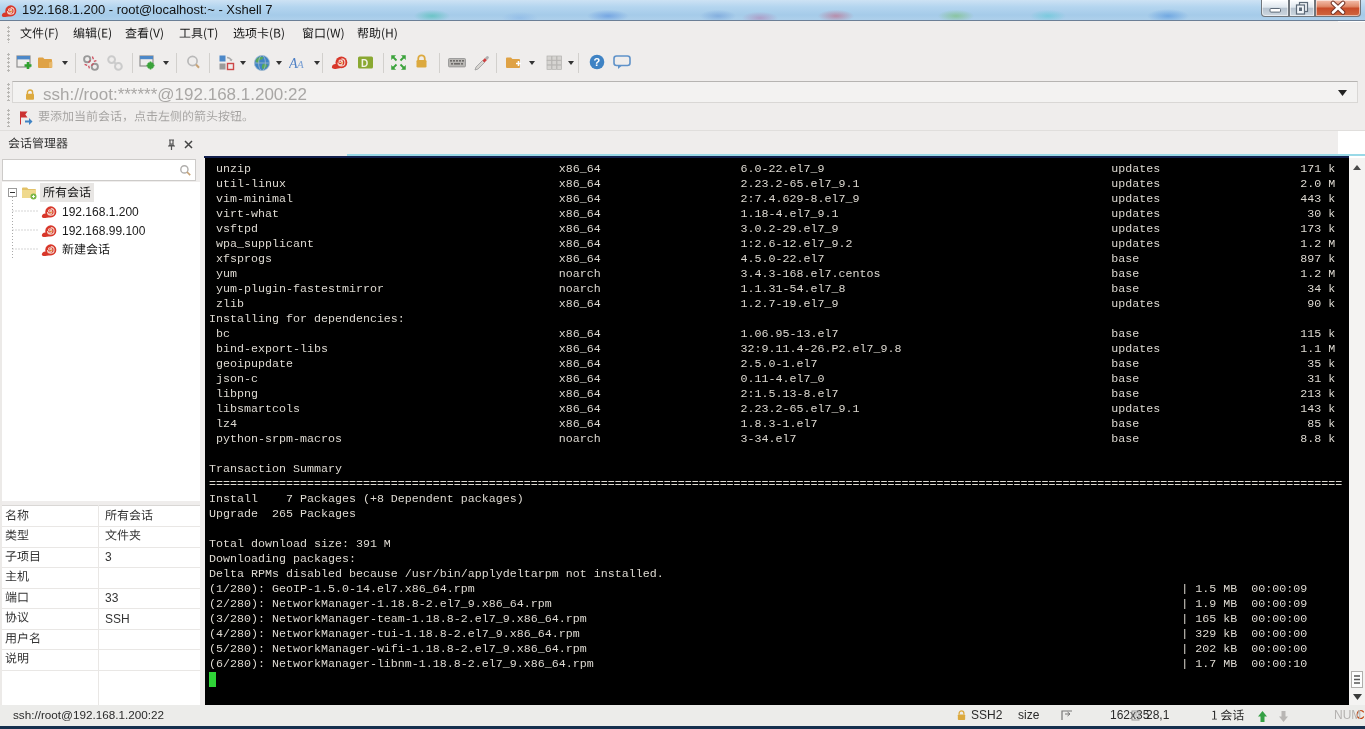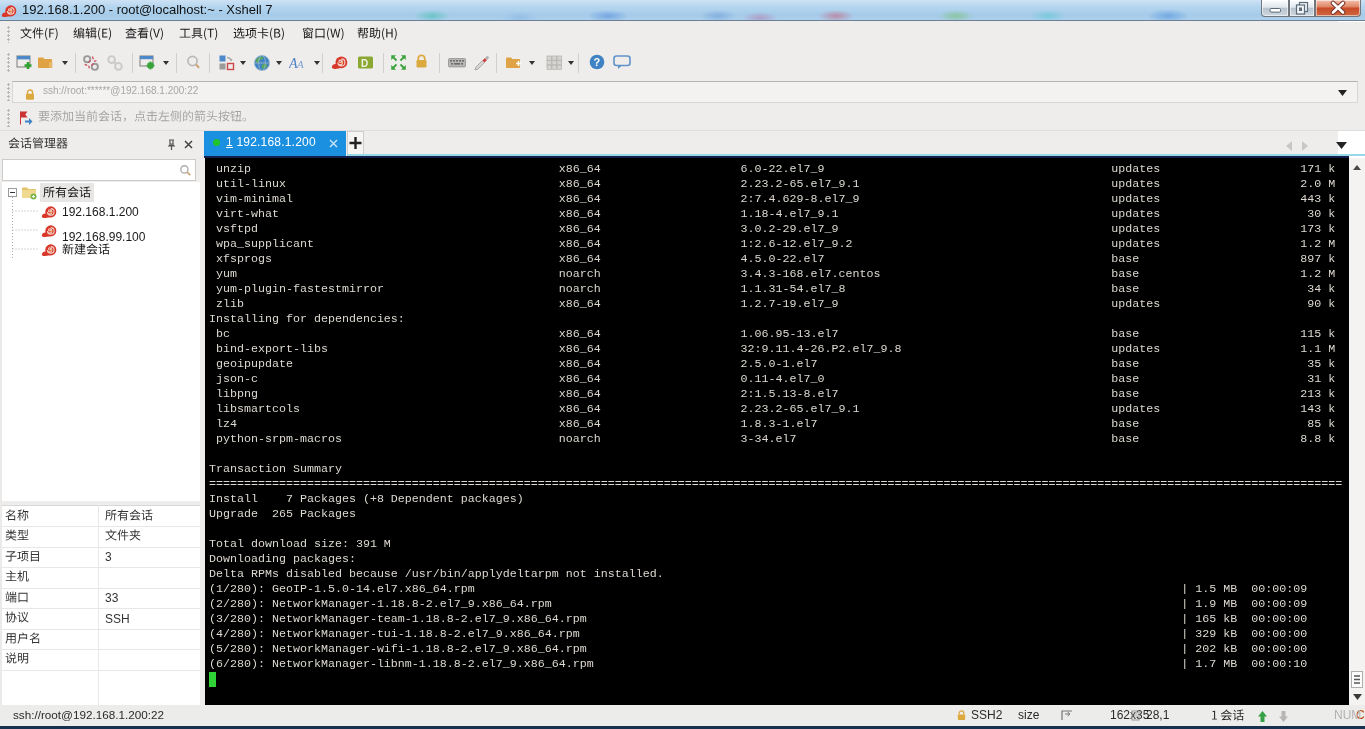--- a/index.html
+++ b/index.html
@@ -12,21 +12,21 @@
 #b-close{left:1315px;width:46px;border-radius:0 0 4px 0;background:linear-gradient(180deg,#f4c0ae 0%,#e08a6a 40%,#c94d2a 52%,#cf6740 100%)}
 #menubar{position:absolute;left:0;top:22px;width:1365px;height:25px;background:#efedec}
 .menu{position:absolute;top:5px}
 #toolbar{position:absolute;left:0;top:47px;width:1365px;height:32px;background:#efedec}
 .ti{position:absolute;top:7px}
 .tarr{position:absolute;top:14px;width:0;height:0;border:3.5px solid transparent;border-top:4.5px solid #333;}
 .tsep{position:absolute;top:6px;width:1px;height:20px;background:#d2d0cd}
 .grip{position:absolute;left:7px;width:3px;background-image:radial-gradient(circle at 1.5px 1.5px,#b9b7b4 1px,rgba(0,0,0,0) 1.2px);background-size:3px 4px}
 #addrrow{position:absolute;left:0;top:79px;width:1365px;height:26px;background:#efedec}
 #addrfield{position:absolute;left:12px;top:2px;width:1346px;height:22px;background:#f3f2f1;border:1px solid #d9d7d5;border-top-color:#b6b4b2}
-#addrtext{position:absolute;left:30px;top:3px;font-size:10px;color:#a9a7a5}
+#addrtext{position:absolute;left:30px;top:3px;font-size:17px;color:#a9a7a5}
 #inforow{position:absolute;left:0;top:105px;width:1365px;height:26px;background:#efedec;border-bottom:1px solid #e0dedc}
 #main{position:absolute;left:0;top:131px;width:1365px;height:574px}
 #panel{position:absolute;left:0;top:0;width:199px;height:574px;background:#efedec}
 #phead{position:absolute;left:0;top:0;width:199px;height:27px}
 #searchbox{position:absolute;left:2px;top:28px;width:194px;height:22px;background:#fff;border:1px solid #cdcbc9}
 #tree{position:absolute;left:0;top:51px;width:200px;height:319px;background:#fff}
 #props{position:absolute;left:0;top:374px;width:200px;height:200px;background:#fff}
 .prow{position:absolute;left:0;width:200px;height:21px;border-bottom:1px solid #e9e7e5}
 #pvline{position:absolute;left:98px;top:0;width:1px;height:200px;background:#e9e7e5}
 .treetxt{font-size:12px;color:#1a1a1a}
@@ -310,21 +310,21 @@
               <path d="M10.4 4.9 a3.5 3.5 0 1 1 -3.5 3.5 a2.3 2.3 0 1 0 2.3 -2.3 a1.2 1.2 0 1 0 1.2 1.2" fill="none" stroke="#f3d3c8" stroke-width="1.15"></path>
               <circle cx="10.9" cy="8.9" r="0.8" fill="#e8a63c"></circle>
             </svg></div>
 <div class="treetxt" style="position:absolute;left:62px;top:23px">192.168.1.200</div>
 <div style="position:absolute;left:41px;top:41px"><svg width="16" height="16" viewBox="0 0 17 17" class="">
               <path d="M0.9 13.6 C0.8 11.6 2.2 10.2 4.6 10.1 L8.6 10.1 L9.8 14.0 L4.6 14.9 C2.6 15.1 1.1 14.6 0.9 13.6 Z" fill="#d8372a"></path>
               <circle cx="10.4" cy="8.4" r="5.9" fill="#d8372a"></circle>
               <path d="M10.4 4.9 a3.5 3.5 0 1 1 -3.5 3.5 a2.3 2.3 0 1 0 2.3 -2.3 a1.2 1.2 0 1 0 1.2 1.2" fill="none" stroke="#f3d3c8" stroke-width="1.15"></path>
               <circle cx="10.9" cy="8.9" r="0.8" fill="#e8a63c"></circle>
             </svg></div>
-<div class="treetxt" style="position:absolute;left:62px;top:48px">192.168.99.100</div>
+<div class="treetxt" style="position:absolute;left:62px;top:42px">192.168.99.100</div>
 <div style="position:absolute;left:41px;top:60px"><svg width="16" height="16" viewBox="0 0 17 17" class="">
               <path d="M0.9 13.6 C0.8 11.6 2.2 10.2 4.6 10.1 L8.6 10.1 L9.8 14.0 L4.6 14.9 C2.6 15.1 1.1 14.6 0.9 13.6 Z" fill="#d8372a"></path>
               <circle cx="10.4" cy="8.4" r="5.9" fill="#d8372a"></circle>
               <path d="M10.4 4.9 a3.5 3.5 0 1 1 -3.5 3.5 a2.3 2.3 0 1 0 2.3 -2.3 a1.2 1.2 0 1 0 1.2 1.2" fill="none" stroke="#f3d3c8" stroke-width="1.15"></path>
               <circle cx="10.9" cy="8.9" r="0.8" fill="#e8a63c"></circle>
             </svg></div>
 <div style="position:absolute;left:62px;top:61px;">
             <svg class="cjk" width="48.0" height="15.6" viewBox="0 0 48.0 15.6" style="vertical-align:-0.0px">
               <path transform="translate(0 10.56) scale(0.012000 -0.012000)" d="M360 213C390 163 426 95 442 51L495 83C480 125 444 190 411 240ZM135 235C115 174 82 112 41 68C56 59 82 40 94 30C133 77 173 150 196 220ZM553 744V400C553 267 545 95 460 -25C476 -34 506 -57 518 -71C610 59 623 256 623 400V432H775V-75H848V432H958V502H623V694C729 710 843 736 927 767L866 822C794 792 665 762 553 744ZM214 827C230 799 246 765 258 735H61V672H503V735H336C323 768 301 811 282 844ZM377 667C365 621 342 553 323 507H46V443H251V339H50V273H251V18C251 8 249 5 239 5C228 4 197 4 162 5C172 -13 182 -41 184 -59C233 -59 267 -58 290 -47C313 -36 320 -18 320 17V273H507V339H320V443H519V507H391C410 549 429 603 447 652ZM126 651C146 606 161 546 165 507L230 525C225 563 208 622 187 665Z M1394 755V695H1581V620H1330V561H1581V483H1387V422H1581V345H1379V288H1581V209H1337V149H1581V49H1652V149H1937V209H1652V288H1899V345H1652V422H1876V561H1945V620H1876V755H1652V840H1581V755ZM1652 561H1809V483H1652ZM1652 620V695H1809V620ZM1097 393C1097 404 1120 417 1135 425H1258C1246 336 1226 259 1200 193C1173 233 1151 283 1134 343L1078 322C1102 241 1132 177 1169 126C1134 60 1089 8 1037 -30C1053 -40 1081 -66 1092 -80C1140 -43 1183 7 1218 70C1323 -30 1469 -55 1653 -55H1933C1937 -35 1951 -2 1962 14C1911 13 1694 13 1654 13C1485 13 1347 35 1249 132C1290 225 1319 342 1334 483L1292 493L1278 492H1192C1242 567 1293 661 1338 758L1290 789L1266 778H1064V711H1237C1197 622 1147 540 1129 515C1109 483 1084 458 1066 454C1076 439 1091 408 1097 393Z M2157 -58C2195 -44 2251 -40 2781 5C2804 -25 2824 -54 2838 -79L2905 -38C2861 37 2766 145 2676 225L2613 191C2652 155 2692 113 2728 71L2273 36C2344 102 2415 182 2477 264H2918V337H2089V264H2375C2310 175 2234 96 2207 72C2176 43 2153 24 2131 19C2140 -1 2153 -41 2157 -58ZM2504 840C2414 706 2238 579 2042 496C2060 482 2086 450 2097 431C2155 458 2211 488 2264 521V460H2741V530H2277C2363 586 2440 649 2503 718C2563 656 2647 588 2741 530C2795 496 2853 466 2910 443C2922 463 2947 494 2963 509C2801 565 2638 674 2546 769L2576 809Z M3099 768C3150 723 3214 659 3243 618L3295 672C3263 711 3198 771 3147 814ZM3417 293V-80H3491V-39H3823V-76H3901V293H3695V461H3959V532H3695V725C3773 739 3847 755 3906 773L3854 833C3740 796 3537 765 3364 747C3372 730 3382 702 3386 685C3460 692 3541 701 3619 713V532H3365V461H3619V293ZM3491 29V224H3823V29ZM3043 526V454H3183V105C3183 58 3148 21 3129 7C3143 -7 3165 -36 3173 -52C3188 -32 3215 -10 3386 124C3377 138 3363 167 3356 186L3254 108V526Z" fill="#1a1a1a"></path>
             </svg>
@@ -389,38 +389,20 @@
             </svg>
           </div>
 <div class="prow" style="top:144.5px"></div>
 <div style="position:absolute;left:5px;top:147.0px;">
             <svg class="cjk" width="24.0" height="15.6" viewBox="0 0 24.0 15.6" style="vertical-align:-0.0px">
               <path transform="translate(0 10.56) scale(0.012000 -0.012000)" d="M111 773C165 724 232 654 263 610L317 663C285 705 216 772 162 819ZM457 571H797V389H457ZM176 -42C190 -22 218 1 406 139C398 154 386 184 380 206L266 126V526H45V453H191V119C191 75 152 40 132 27C147 11 168 -22 176 -42ZM384 639V321H511C498 157 464 40 297 -23C313 -37 334 -63 343 -81C528 -5 571 130 587 321H676V34C676 -44 694 -66 768 -66C784 -66 854 -66 868 -66C932 -66 951 -32 959 97C938 103 907 115 891 128C890 19 885 4 861 4C847 4 790 4 779 4C754 4 750 8 750 35V321H872V639H768C796 692 826 756 852 815L774 839C755 779 719 696 688 639H518L585 668C569 714 529 785 490 837L426 811C464 757 501 685 516 639Z M1338 451V252H1151V451ZM1338 519H1151V710H1338ZM1080 779V88H1151V182H1408V779ZM1854 727V554H1574V727ZM1501 797V441C1501 285 1484 94 1314 -35C1330 -46 1358 -71 1369 -87C1484 1 1535 122 1558 241H1854V19C1854 1 1847 -5 1829 -5C1812 -6 1749 -7 1684 -4C1695 -25 1708 -57 1711 -78C1798 -78 1852 -76 1885 -64C1917 -52 1928 -28 1928 19V797ZM1854 486V309H1568C1573 354 1574 399 1574 440V486Z" fill="#333"></path>
             </svg>
           </div>
 </div>
 <div style="position:absolute;left:0;top:51px;width:2px;height:523px;background:#eceae8"></div>
-</div>
-<div id="tabbar">
-<div id="tab1">
-          <span style="position:absolute;left:9px;top:8px;width:7px;height:7px;border-radius:50%;background:#1fc32a"></span>
-          <span style="position:absolute;left:22px;top:4px;font-size:12px;letter-spacing:0.2px"><u>1</u> 192.168.1.200</span>
-          <svg width="9" height="9" style="position:absolute;left:125px;top:8px">
-            <path d="M1 1l7 7M8 1l-7 7" stroke="#cfe6f6" stroke-width="1.4"></path>
-          </svg>
-        </div>
-<div id="tabplus"><svg width="15" height="22">
-            <path d="M7.5 5v12M1.5 11h12" stroke="#222" stroke-width="2.4"></path>
-          </svg></div>
-<svg width="26" height="12" style="position:absolute;left:1080px;top:9px">
-          <path d="M8 1L2 6l6 5zM18 1l6 5-6 5z" fill="#c9c7c5"></path>
-        </svg>
-<svg width="11" height="7" style="position:absolute;left:1132px;top:11px">
-          <path d="M0 0h11L5.5 7z" fill="#222"></path>
-        </svg>
 </div>
 <div id="cyan"></div>
       <div id="navy"></div>
 <div id="term">
 <pre id="termpre"> unzip                                            x86_64                    6.0-22.el7_9                                         updates                    171 k
  util-linux                                       x86_64                    2.23.2-65.el7_9.1                                    updates                    2.0 M
  vim-minimal                                      x86_64                    2:7.4.629-8.el7_9                                    updates                    443 k
  virt-what                                        x86_64                    1.18-4.el7_9.1                                       updates                     30 k
  vsftpd                                           x86_64                    3.0.2-29.el7_9                                       updates                    173 k
  wpa_supplicant                                   x86_64                    1:2.6-12.el7_9.2                                     updates                    1.2 M

